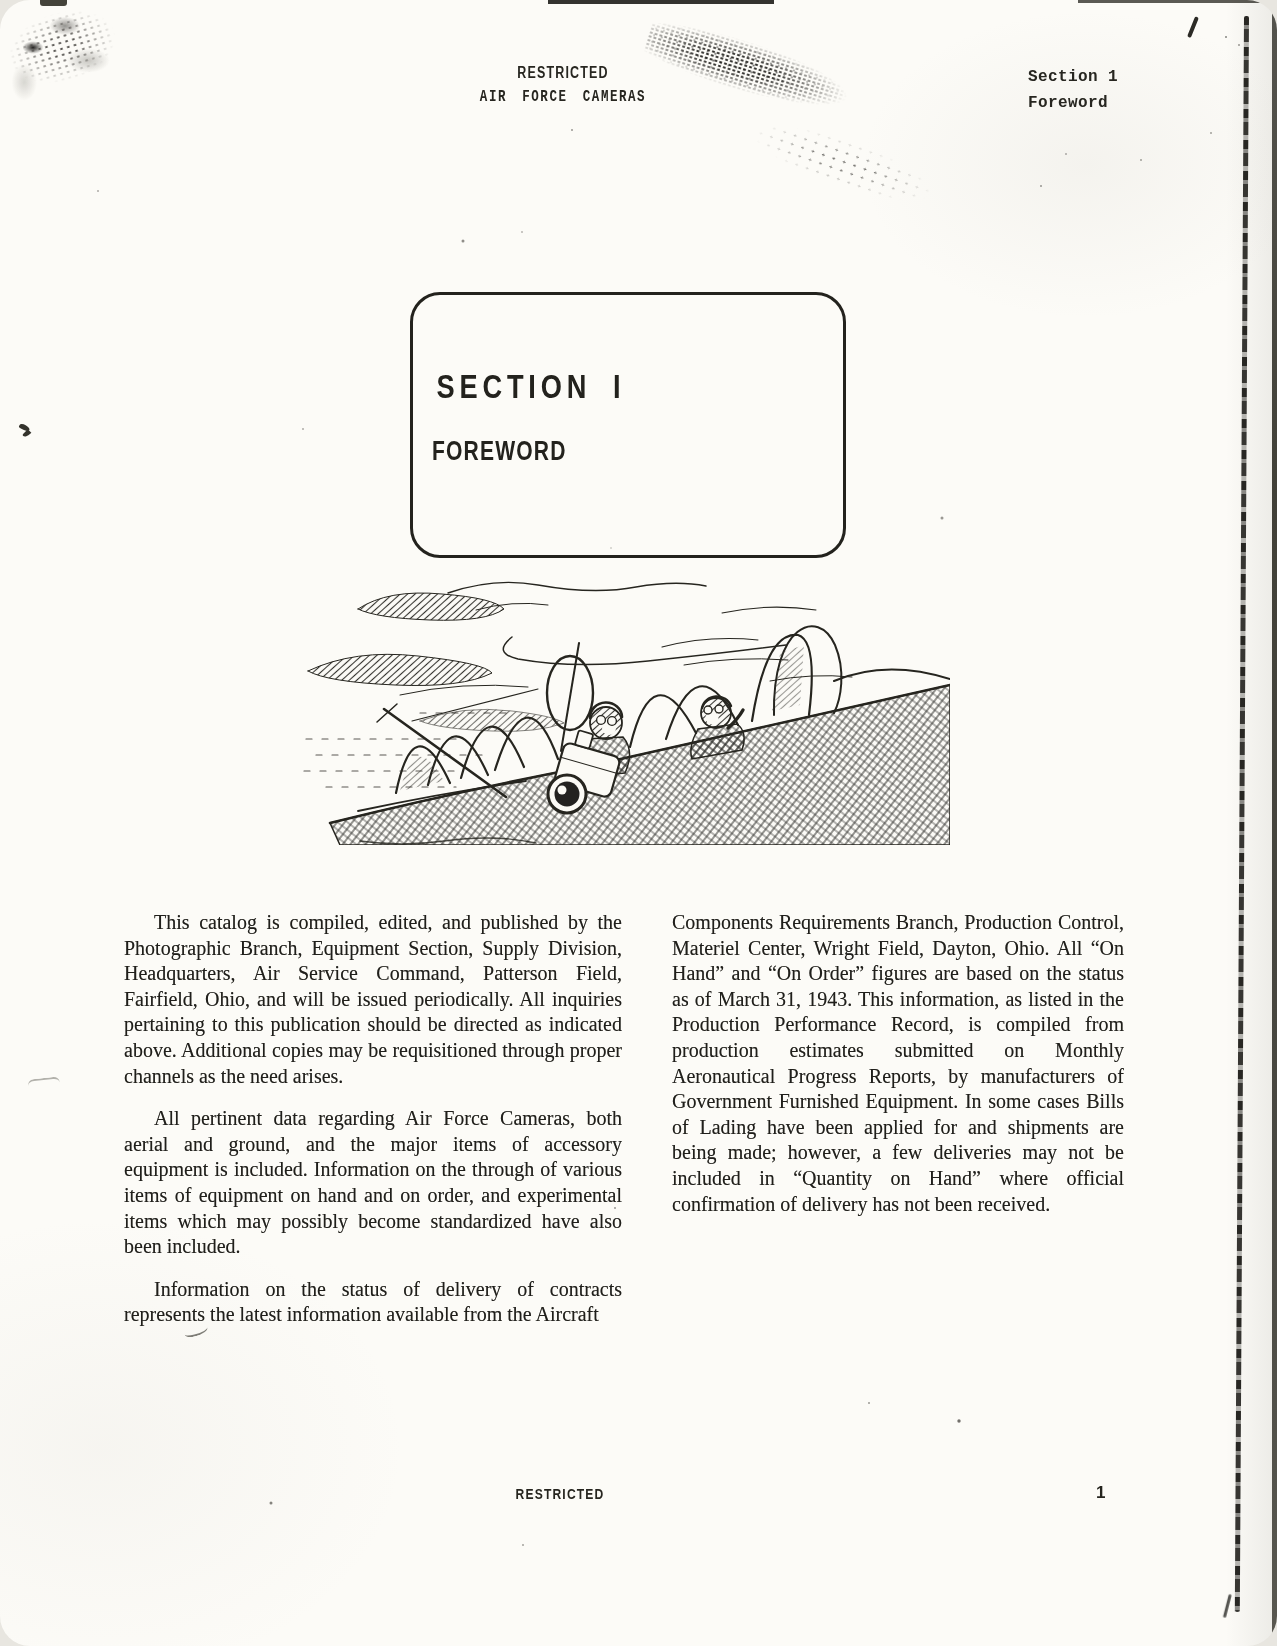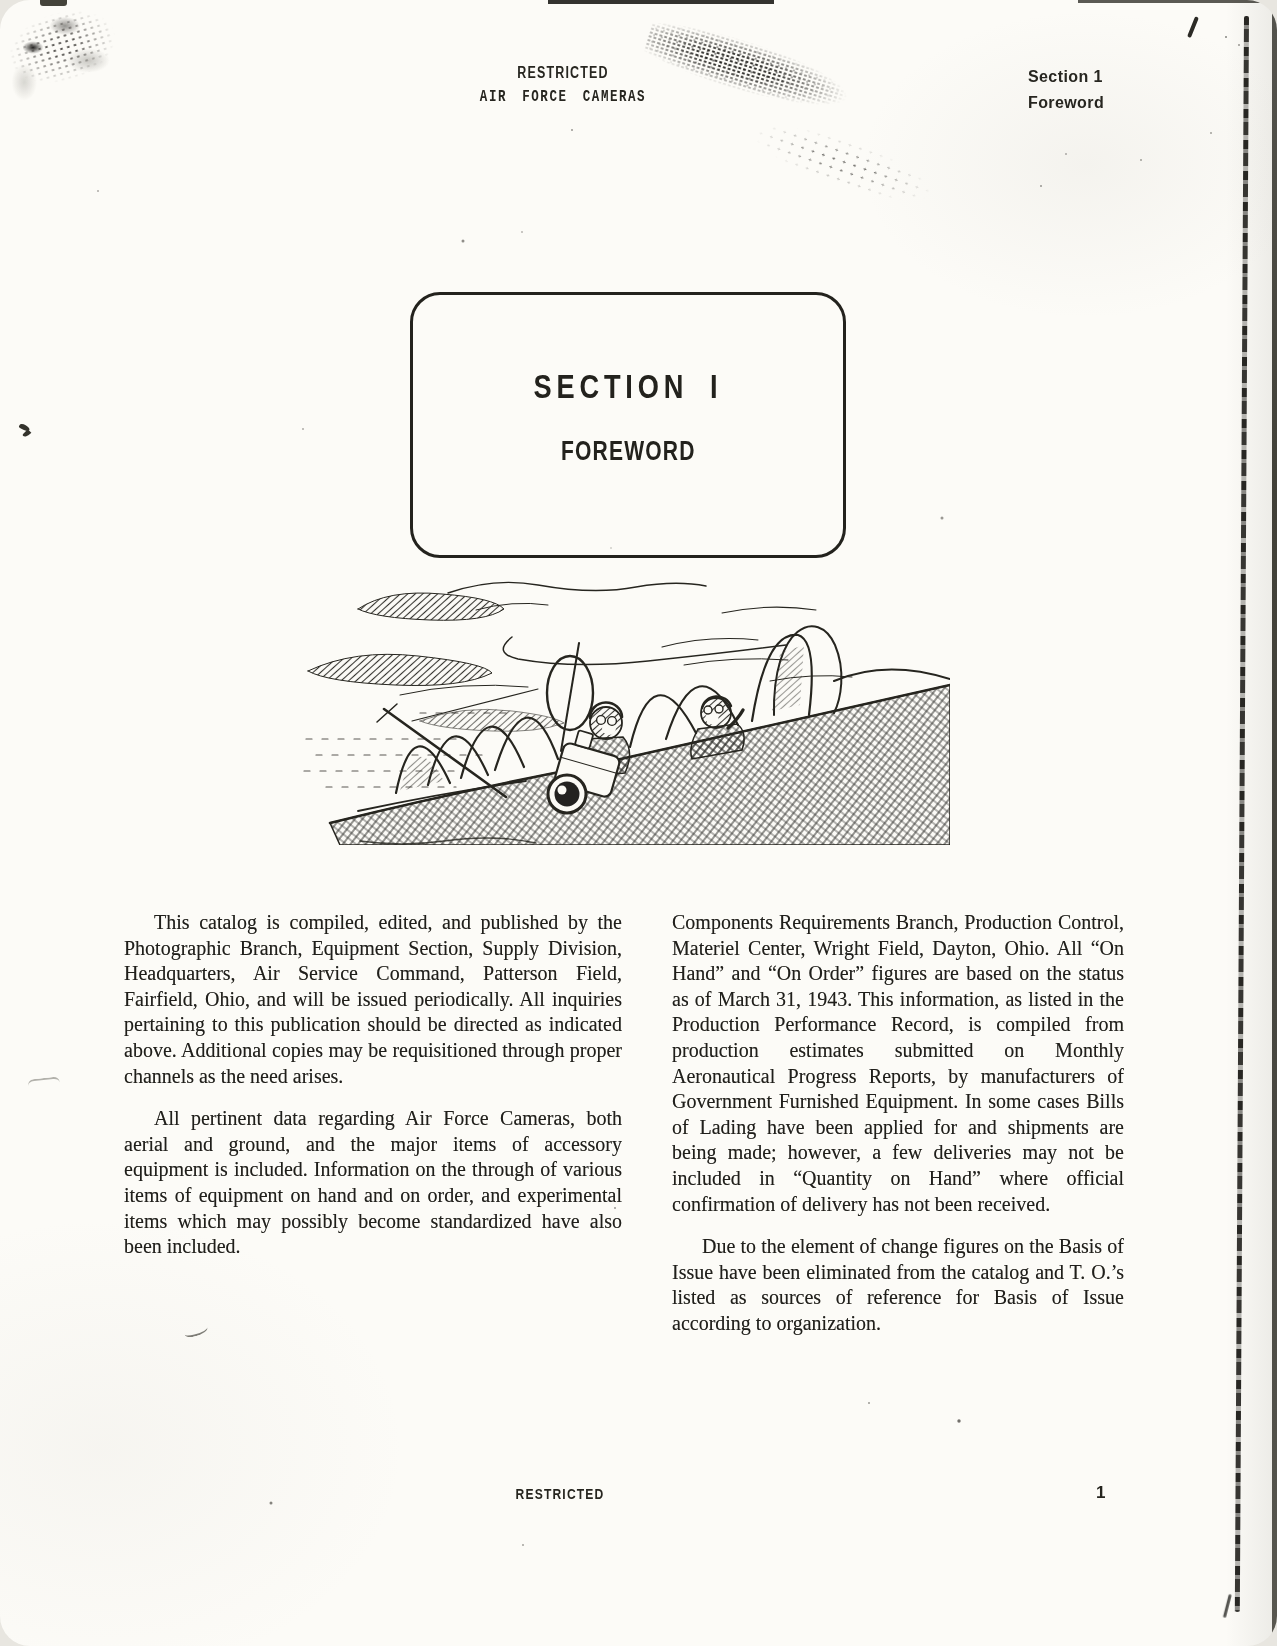--- a/index.html
+++ b/index.html
@@ -11,26 +11,26 @@
       radial-gradient(ellipse 320px 220px at 85% 10%, rgba(188,184,174,.12), transparent 70%),
       radial-gradient(ellipse 420px 320px at 8% 88%, rgba(196,192,183,.10), transparent 72%),
       linear-gradient(to right, rgba(0,0,0,0) 96%, rgba(90,88,80,.10));}
 
   
   .h-center{position:absolute;left:563px;top:64px;transform:translateX(-50%);
     text-align:center;font-family:"Liberation Sans",sans-serif;font-weight:bold;color:#272620;white-space:nowrap;}
   .h-center .l1{display:inline-block;font-size:16px;letter-spacing:1.5px;transform:scaleX(.78);transform-origin:center;}
   .h-center .l2{display:block;margin-top:6px;font-family:Liberation Mono, monospace;}
   .h-center .l2 span{display:inline-block;font-size:16px;letter-spacing:2px;word-spacing:8px;transform:scaleX(.78);transform-origin:center;}
-  .h-right{position:absolute;left:1028px;top:64px;font-family:Liberation Sans, sans-serif;
+  .h-right{position:absolute;left:1028px;top:64px;font-family:Liberation Mono, monospace;
     font-weight:bold;color:#272620;font-size:16px;line-height:26px;letter-spacing:.4px;}
 
   
   .section-box{position:absolute;left:410px;top:292px;width:436px;height:266px;box-sizing:border-box;
-    border:3.5px solid #23221d;border-radius:30px;text-align:center;background:rgba(252,251,247,.6);}
+    border:3.5px solid #23221d;border-radius:30px;background:rgba(252,251,247,.6);}
   .section-title{margin-top:72px;font-family:"Liberation Sans",sans-serif;font-weight:bold;color:#23221d;white-space:nowrap;}
   .section-title span{display:inline-block;font-size:34px;letter-spacing:6px;word-spacing:12px;transform:scaleX(.8);transform-origin:center;}
   .section-subtitle{margin-top:30px;font-family:"Liberation Sans",sans-serif;font-weight:bold;color:#23221d;white-space:nowrap;}
   .section-subtitle span{display:inline-block;font-size:27px;letter-spacing:1.5px;transform:scaleX(.78);transform-origin:center;}
 
   
   .illustration{position:absolute;left:300px;top:553px;width:650px;height:292px;margin:0;}
 
   
   .col{position:absolute;top:893px;font-size:20px;line-height:25.6px;text-align:justify;color:#201f1b;
@@ -223,23 +223,23 @@
           </g>
           <path d="M60,288 q42,6 84,0 q50,-7 92,2" stroke-width="1.4" opacity=".8"></path>
         </g>
       </g>
     </svg>
   </figure>
 
   <div class="col col-left">
     <p class="indent">This catalog is compiled, edited, and published by the Photographic Branch, Equipment Section, Supply Division, Headquarters, Air Service Command, Patterson Field, Fairfield, Ohio, and will be issued periodically. All inquiries pertaining to this publication should be directed as indicated above. Additional copies may be requisitioned through proper channels as the need arises.</p>
     <p class="indent">All pertinent data regarding Air Force Cameras, both aerial and ground, and the major items of accessory equipment is included. Information on the through of various items of equipment on hand and on order, and experimental items which may possibly become standardized have also been included.</p>
+    <p class="indent">Information on the status of delivery of contracts represents the latest information available from the Aircraft</p>
   </div>
   <div class="col col-right">
     <p>Components Requirements Branch, Production Control, Materiel Center, Wright Field, Dayton, Ohio. All “On Hand” and “On Order” figures are based on the status as of March 31, 1943. This information, as listed in the Production Performance Record, is compiled from production estimates submitted on Monthly Aeronautical Progress Reports, by manufacturers of Government Furnished Equipment. In some cases Bills of Lading have been applied for and shipments are being made; however, a few deliveries may not be included in “Quantity on Hand” where official confirmation of delivery has not been received.</p>
-    <p class="indent">Due to the element of change figures on the Basis of Issue have been eliminated from the catalog and T. O.’s listed as sources of reference for Basis of Issue according to organization.</p>
   </div>
 
   <div class="f-class">
     <span>RESTRICTED</span>
   </div>
   <div class="f-page">1</div>
 </div>
 
 </body></html>

